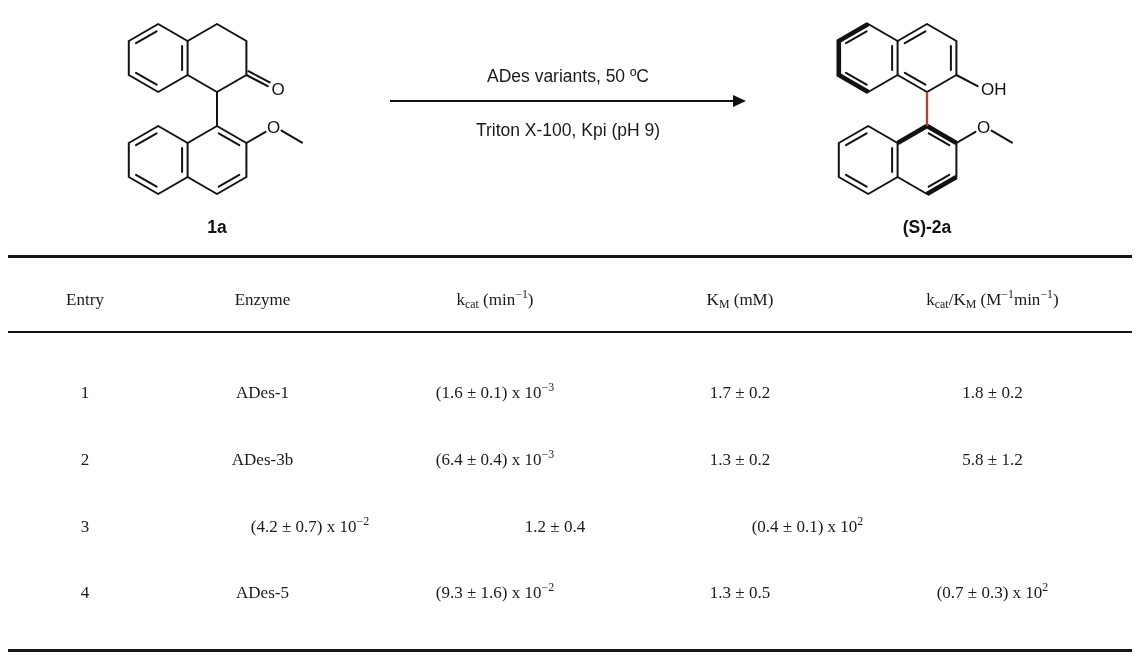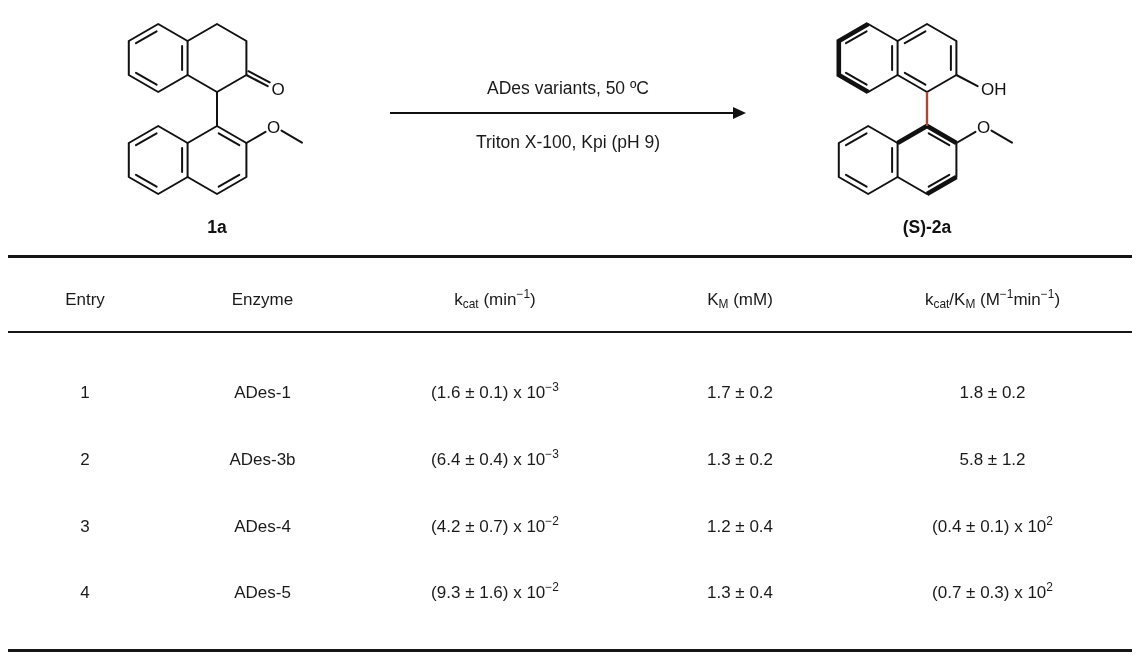--- a/index.html
+++ b/index.html
@@ -9,32 +9,32 @@
   
   .structure{position:absolute;top:2px;}
   .structure svg .bond line,.structure svg .bond path{stroke:#111;stroke-width:2;fill:none;stroke-linecap:round;stroke-linejoin:round;}
   .structure svg .bold path,.structure svg .bold line{stroke:#111;stroke-width:4.6;fill:none;stroke-linecap:butt;stroke-linejoin:miter;}
   .structure svg text{fill:#111;font-family:"Liberation Sans",sans-serif;font-size:17px;}
   .structure svg text.struct-label{font-weight:700;font-size:17.5px;}
   .s-1a{left:57px;}
   .s-2a{left:767px;}
 
   .arrow-wrap{position:absolute;left:390px;top:66px;width:356px;}
-  .cond{font-size:17.5px;text-align:center;line-height:21px;white-space:nowrap;margin-top:12px;}
+  .cond{font-size:17.5px;text-align:center;line-height:21px;white-space:nowrap;}
   .arrow-line{position:relative;margin-top:13px;height:2.2px;width:344px;background:#111;}
   .arrow-line::after{content:"";position:absolute;right:-12px;top:-4.9px;width:0;height:0;
     border-left:13px solid #111;border-top:6px solid transparent;border-bottom:6px solid transparent;}
   .cond-b{margin-top:18px;}
 
   
   .rule{position:absolute;left:8px;width:1124px;background:#161616;}
   .rule-top{top:255px;height:3px;}
   .rule-mid{top:331px;height:2.4px;}
   .rule-bot{top:649px;height:3px;}
-  .trow{position:absolute;left:0;width:1140px;display:flex;align-items:center;font-size:17px;}
+  .trow{position:absolute;left:0;width:1140px;display:flex;align-items:center;font-size:17px;font-family:Liberation Serif, serif;}
   .trow .cell{text-align:center;white-space:nowrap;}
   .c1{width:170px;} .c2{width:185px;} .c3{width:280px;} .c4{width:210px;} .c5{width:295px;}
   .header-row{top:284px;height:32px;}
   .r0{top:377px;height:32px;}
   .r1{top:444px;height:32px;}
   .r2{top:511px;height:32px;}
   .r3{top:577px;height:32px;}
   sub{font-size:70%;vertical-align:baseline;position:relative;top:0.28em;}
   sup{font-size:70%;vertical-align:baseline;position:relative;top:-0.55em;}
 </style>
@@ -143,29 +143,28 @@
   <div class="trow r1">
     <div class="cell c1">2</div>
     <div class="cell c2">ADes-3b</div>
     <div class="cell c3">(6.4 ± 0.4) x 10<sup>−3</sup></div>
     <div class="cell c4">1.3 ± 0.2</div>
     <div class="cell c5">5.8 ± 1.2</div>
   </div>
 
   <div class="trow r2">
     <div class="cell c1">3</div>
-    <div class="cell c2">ADes-4</div>
     <div class="cell c3">(4.2 ± 0.7) x 10<sup>−2</sup></div>
     <div class="cell c4">1.2 ± 0.4</div>
     <div class="cell c5">(0.4 ± 0.1) x 10<sup>2</sup></div>
   </div>
 
   <div class="trow r3">
     <div class="cell c1">4</div>
     <div class="cell c2">ADes-5</div>
     <div class="cell c3">(9.3 ± 1.6) x 10<sup>−2</sup></div>
-    <div class="cell c4">1.3 ± 0.4</div>
+    <div class="cell c4">1.3 ± 0.5</div>
     <div class="cell c5">(0.7 ± 0.3) x 10<sup>2</sup></div>
   </div>
 
   <div class="rule rule-bot"></div>
 
 </div>
 
 </body></html>

